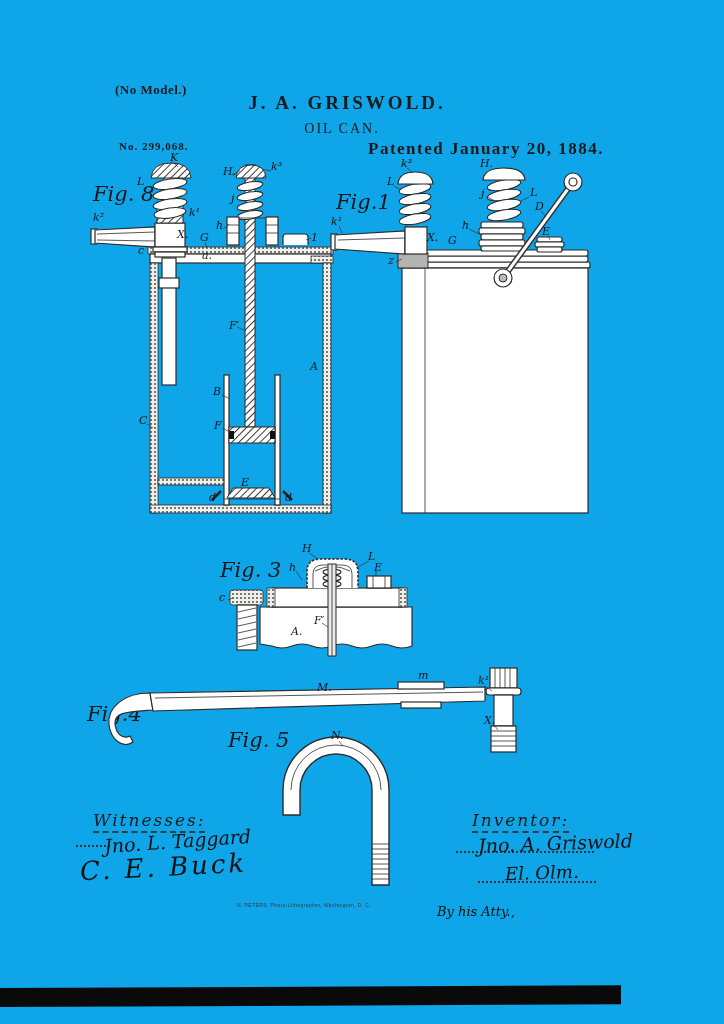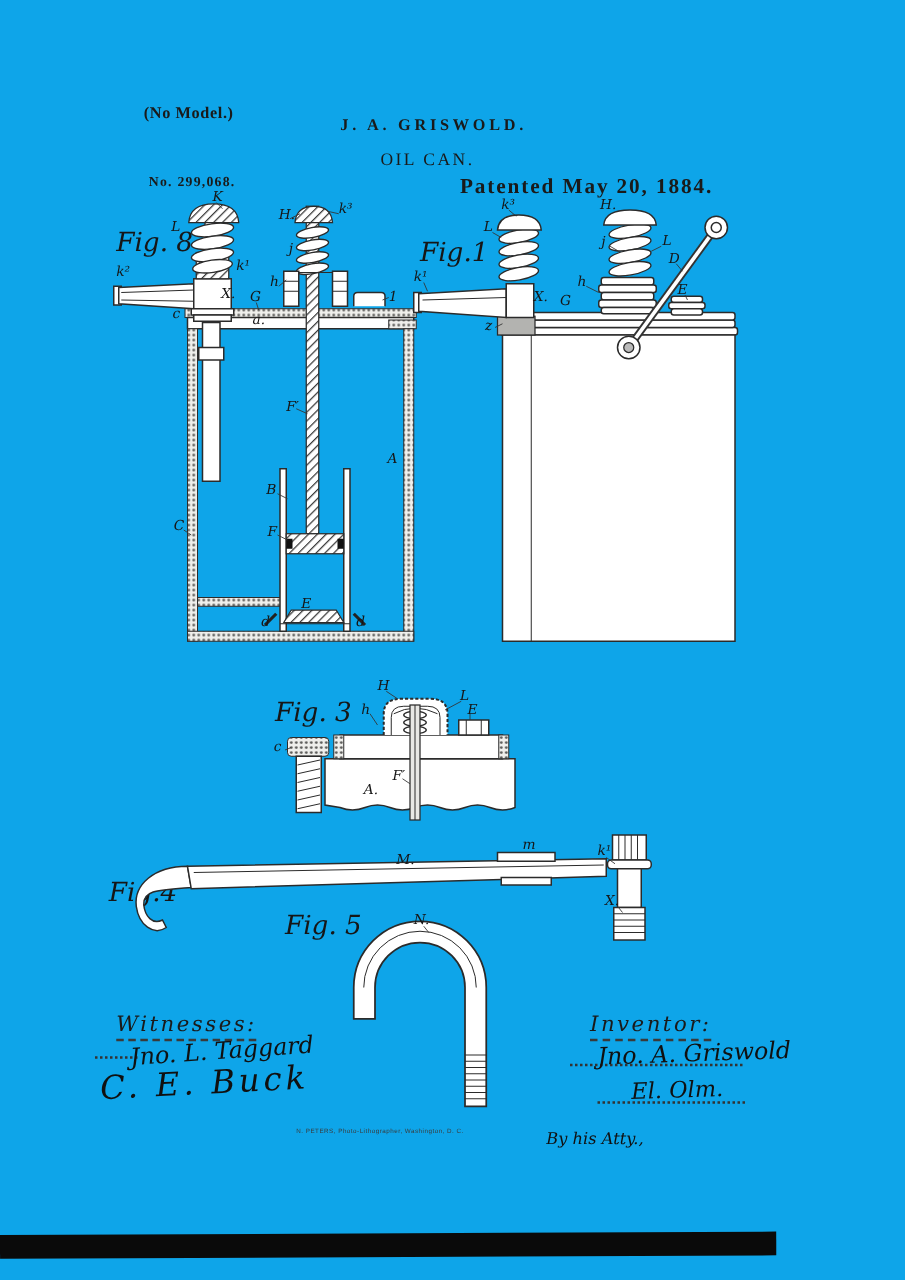--- a/index.html
+++ b/index.html
@@ -1,20 +1,20 @@
 <!DOCTYPE html>
 <html><head>
 <meta charset="utf-8">
 <style>
   html,body{margin:0;padding:0;background:#888;}
   #page{position:relative;width:724px;height:1024px;background:#0ea5e9;overflow:hidden;
         font-family:"Liberation Serif",serif;color:#1a1a1a;}
   .abs{position:absolute;white-space:nowrap;}
   .hdr-small{font-size:13px;font-weight:bold;letter-spacing:.5px;}
-  .hdr-name{font-size:13px;font-weight:bold;letter-spacing:3px;text-align:center;}
+  .hdr-name{font-size:19px;font-weight:bold;letter-spacing:3px;text-align:center;}
   .hdr-title{font-size:14px;font-weight:normal;letter-spacing:2px;text-align:center;}
   .hdr-num{font-size:11px;font-weight:bold;letter-spacing:1px;}
   .hdr-date{font-size:17px;font-weight:bold;letter-spacing:1.5px;}
   .fig-caption{font-family:"DejaVu Serif",serif;font-style:italic;font-size:21px;color:#161616;}
   .sig-label{font-family:"DejaVu Serif",serif;font-style:italic;font-size:17px;letter-spacing:2px;
              border-bottom:2px dashed #3a3a3a;padding-bottom:1px;}
   .script{font-family:"DejaVu Serif",serif;font-style:italic;color:#101010;}
   .dotline{position:absolute;border-bottom:2px dotted #333;}
   .printer{font-family:"Liberation Sans",sans-serif;font-size:5px;letter-spacing:.4px;color:#3a3a3a;}
   .botbar{position:absolute;left:0;top:988px;width:621px;height:19px;background:#0a0a0a;
@@ -43,21 +43,21 @@
         <rect width="4" height="4" fill="#efefec"></rect>
         <circle cx="2" cy="2" r="1.1" fill="#5a5a58"></circle>
       </pattern>
     </defs>
   </svg>
 
   <div class="abs hdr-small" style="left:115px;top:82px">(No Model.)</div>
   <div class="abs hdr-name" style="left:227px;top:92px;width:240px">J. A. GRISWOLD.</div>
   <div class="abs hdr-title" style="left:242px;top:121px;width:200px">OIL CAN.</div>
   <div class="abs hdr-num" style="left:119px;top:140px">No. 299,068.</div>
-  <div class="abs hdr-date" style="left:368px;top:139px">Patented May 20, 1884.</div>
+  <div class="abs hdr-date" style="left:368px;top:139px">Patented January 20, 1884.</div>
 
   <div class="abs fig-caption" style="left:336px;top:190px">Fig.1</div>
   <div class="abs fig-caption" style="left:93px;top:182px">Fig. 8</div>
   <div class="abs fig-caption" style="left:220px;top:558px">Fig. 3</div>
   <div class="abs fig-caption" style="left:87px;top:702px">Fig.4</div>
   <div class="abs fig-caption" style="left:228px;top:728px">Fig. 5</div>
 
   <svg class="fig" style="left:85px;top:150px" width="255" height="372" viewBox="0 0 255 372">
     <g>
       <rect class="wallf" x="63" y="97" width="185" height="7"></rect>

